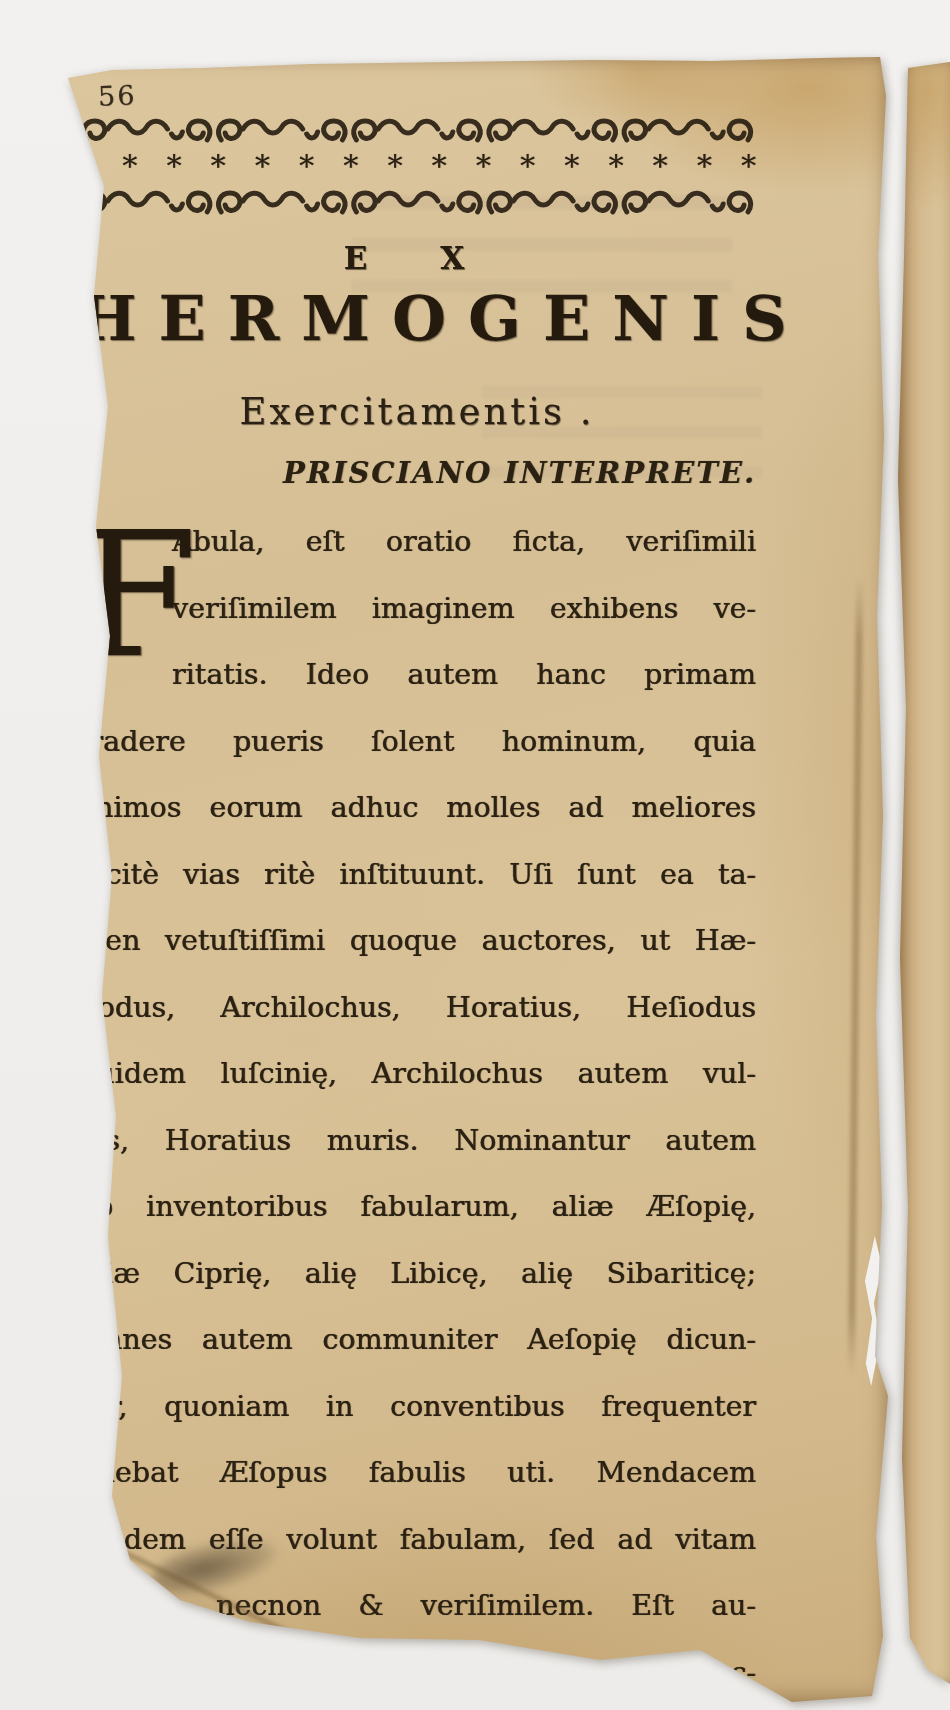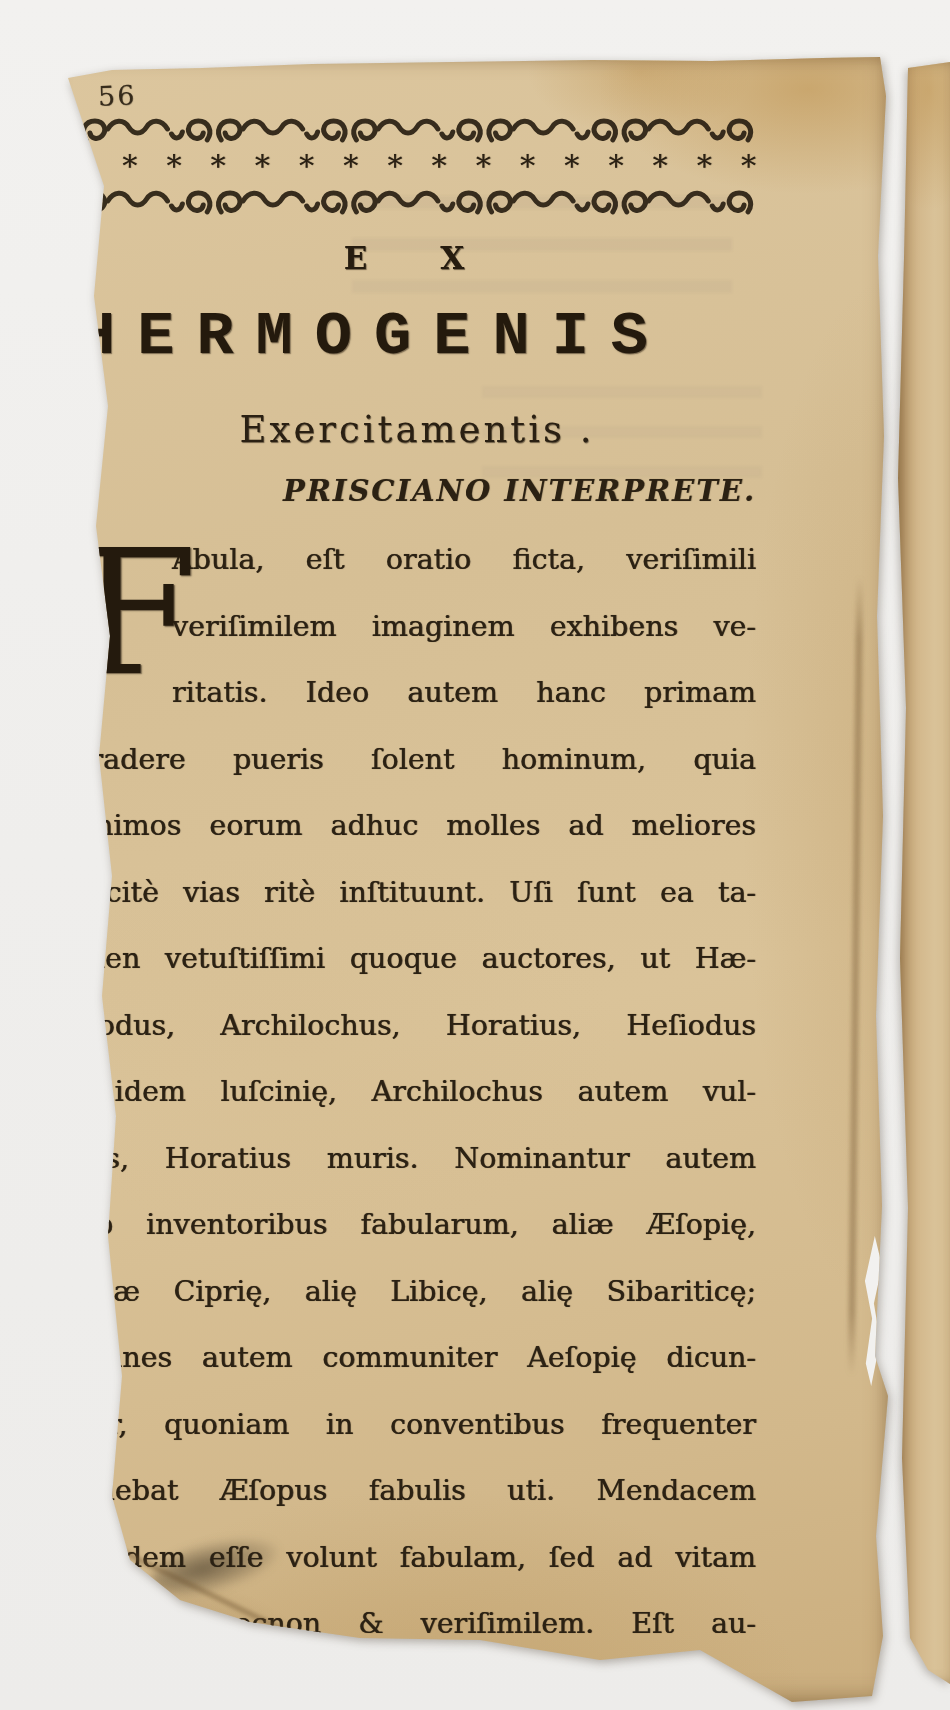--- a/index.html
+++ b/index.html
@@ -49,23 +49,23 @@
   .orn{display:block;margin:0 auto;opacity:.92;}
   .orn.second{margin-top:4px;}
   .asterisks{
     width:100%;font-size:30px;line-height:32px;margin:2px 0 0 0;
     text-align:justify;text-align-last:justify;color:#2a2013;
     text-shadow:0.6px 0.4px 0.8px rgba(42,32,19,.6);}
 
   .kicker{margin:20px 0 0 0;text-align:center;font-size:31px;font-weight:bold;
     letter-spacing:26px;word-spacing:10px;color:#261c0f;
     text-shadow:0.8px 0.5px 1px rgba(38,28,15,.6);}
-  .title{margin:28px 0 0 0;text-align:left;font-size:62px;line-height:66px;font-weight:bold;
+  .title{margin:10px 0 0 0;text-align:left;font-size:62px;line-height:66px;font-weight:bold;
     letter-spacing:22px;white-space:nowrap;color:#241a0d;
-    text-shadow:1px 0.6px 1.2px rgba(36,26,13,.55);font-family:Liberation Mono, monospace;}
+    text-shadow:1px 0.6px 1.2px rgba(36,26,13,.55);}
   .subtitle{margin:38px 0 0 0;text-align:center;font-size:37px;line-height:44px;font-weight:normal;
     letter-spacing:3px;color:#2a2013;text-shadow:0.7px 0.5px 1px rgba(42,32,19,.6);}
   .byline{margin:22px 0 0 0;text-align:right;font-size:29px;line-height:34px;
     font-style:italic;font-weight:bold;letter-spacing:2px;color:#2b2113;
     text-shadow:0.6px 0.4px 0.9px rgba(43,33,19,.55);}
 
   .bodytext{margin-top:30px;font-size:28.5px;color:#2b2113;}
   .dropcap{
     float:left;font-size:172px;line-height:140px;height:170px;width:94px;
     color:#241a0d;text-shadow:1.2px 0.8px 1.5px rgba(36,26,13,.6);

